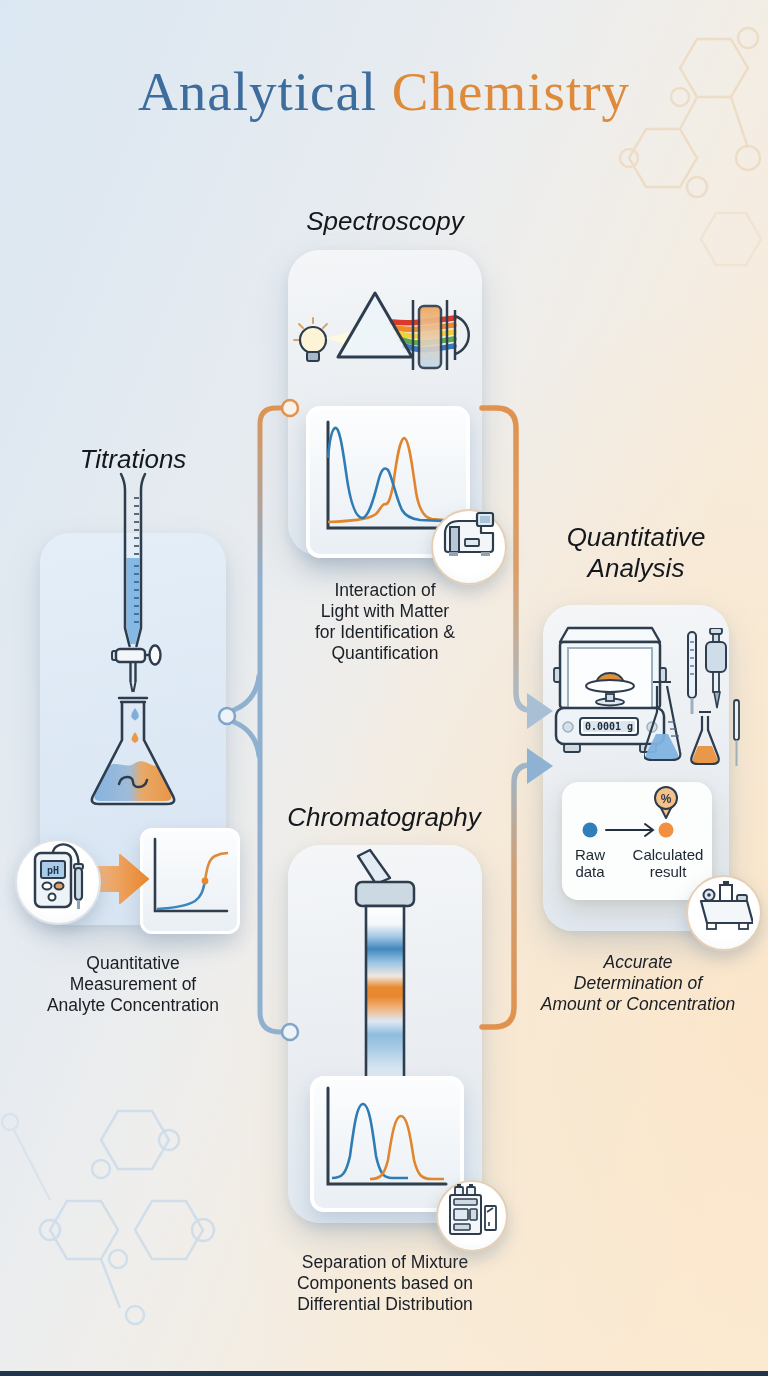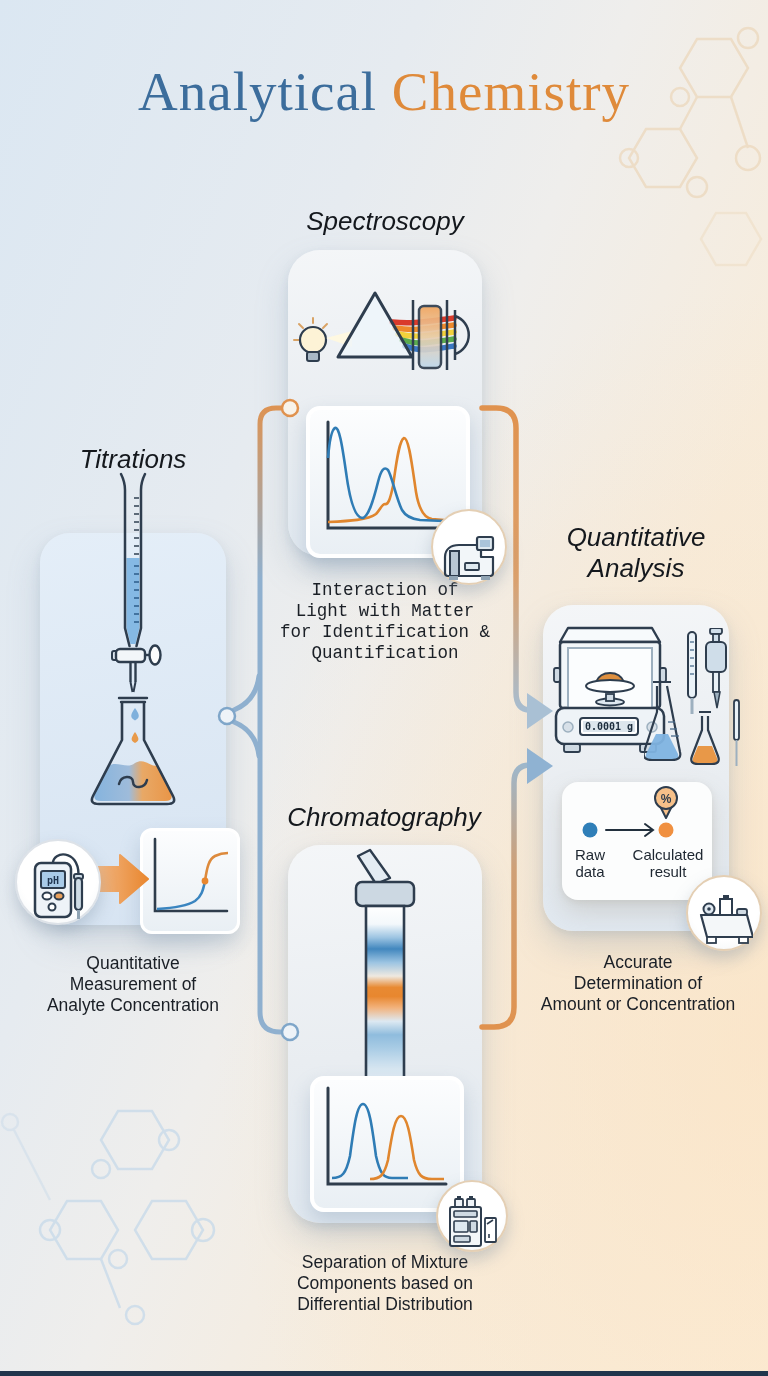--- a/index.html
+++ b/index.html
@@ -34,21 +34,21 @@
   .panel{
     border-radius:14px;border:4px solid #ffffff;
     background:linear-gradient(180deg,#fcfdfe 0%,#e9eff4 100%);
     box-shadow:0 10px 20px rgba(120,145,170,.32);
   }
   .badge{
     border-radius:50%;
     background:radial-gradient(circle at 50% 40%,#ffffff 60%,#f0f3f5 100%);
     border:2px solid #e4cfb4;
     box-shadow:0 8px 16px rgba(120,140,160,.35);
-    display:flex;align-items:flex-end;justify-content:center;
+    display:flex;align-items:flex-start;justify-content:center;
   }
   .badge.gray{border-color:#dde2e8;}
   .resultbox{
     border-radius:16px;background:#fcfdfd;
     box-shadow:0 12px 24px rgba(150,140,120,.25),0 2px 6px rgba(150,140,120,.15);
   }
   .dotlabel{
     position:absolute;transform:translateX(-50%);text-align:center;
     font-size:15px;font-weight:500;color:#1d2630;line-height:17px;white-space:nowrap;
   }
@@ -183,21 +183,21 @@
       <rect x="36" y="2" width="16" height="13" rx="2" fill="#dfe9f0" stroke="#2e3d4e" stroke-width="2.2"></rect>
       <rect x="39" y="5" width="10" height="7" fill="#aac4da"></rect>
       <rect x="9" y="16" width="9" height="25" fill="#b8c7d4" stroke="#2e3d4e" stroke-width="2"></rect>
       <rect x="24" y="28" width="14" height="7" rx="1" fill="#dfe9f0" stroke="#2e3d4e" stroke-width="1.8"></rect>
       <rect x="8" y="41" width="9" height="4" fill="#8fa3b3"></rect>
       <rect x="40" y="41" width="9" height="4" fill="#8fa3b3"></rect>
     </svg>
   </div>
 
   <div class="abs" style="left:385px;top:580px;z-index:3;">
-    <div class="caption" style="position:relative;left:0;transform:translateX(-50%);font-family:Liberation Mono, monospace;">
+    <div class="caption" style="position:relative;left:0;transform:translateX(-50%);">
       <div>Interaction of</div>
       <div>Light with Matter</div>
       <div>for Identification &amp;</div>
       <div>Quantification</div>
     </div>
   </div>
 
   <div class="abs heading" style="left:133px;top:444px;">Titrations</div>
 
   <div class="abs card blue" style="left:40px;top:533px;width:186px;height:392px;border-radius:30px;"></div>
@@ -462,21 +462,21 @@
       <circle cx="14" cy="18" r="5.5" fill="#dfe8f0" stroke="#2e3d4e" stroke-width="2"></circle>
       <circle cx="14" cy="18" r="1.8" fill="#2e3d4e"></circle>
       <rect x="42" y="18" width="10" height="6" rx="2" fill="#cfdae3" stroke="#2e3d4e" stroke-width="1.8"></rect>
       <polygon points="6,24 52,24 58,46 12,46" fill="#f4f7f9" stroke="#2e3d4e" stroke-width="2.2" stroke-linejoin="round"></polygon>
       <rect x="12" y="46" width="9" height="6" fill="#ffffff" stroke="#2e3d4e" stroke-width="1.8"></rect>
       <rect x="44" y="46" width="9" height="6" fill="#ffffff" stroke="#2e3d4e" stroke-width="1.8"></rect>
     </svg>
   </div>
 
   <div class="abs" style="left:638px;top:952px;z-index:3;">
-    <div class="caption" style="position:relative;transform:translateX(-50%);">
+    <div class="caption" style="position:relative;transform:translateX(-50%);font-style:italic;">
       <div>Accurate</div>
       <div>Determination of</div>
       <div>Amount or Concentration</div>
     </div>
   </div>
 
   <div class="abs bottombar"></div>
 </div>
 
 </body></html>

